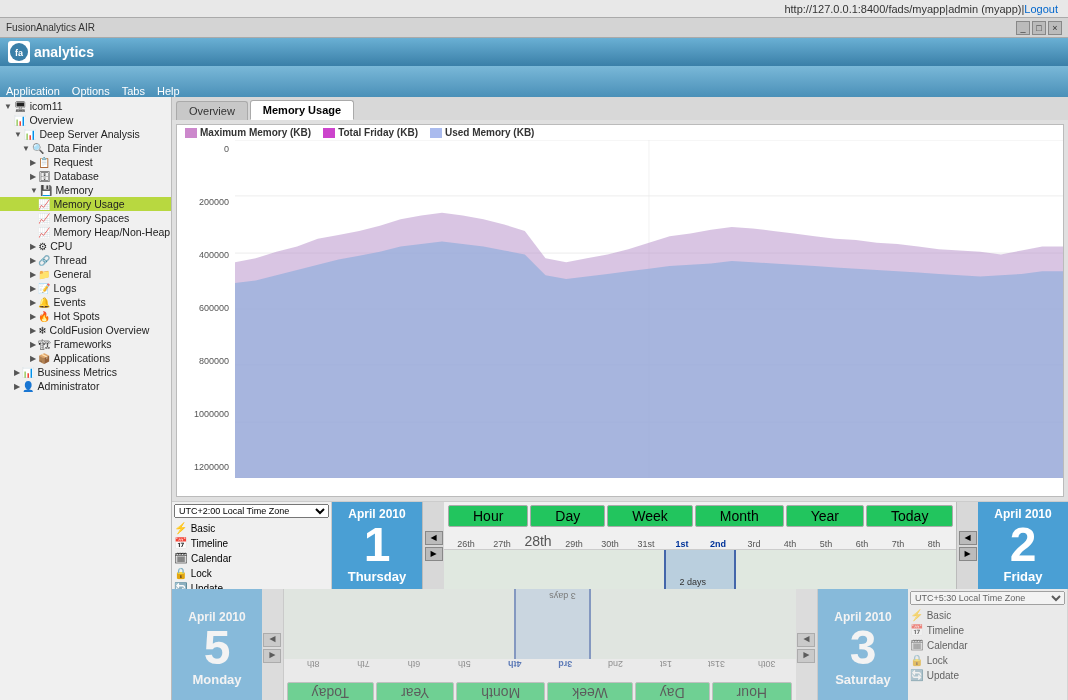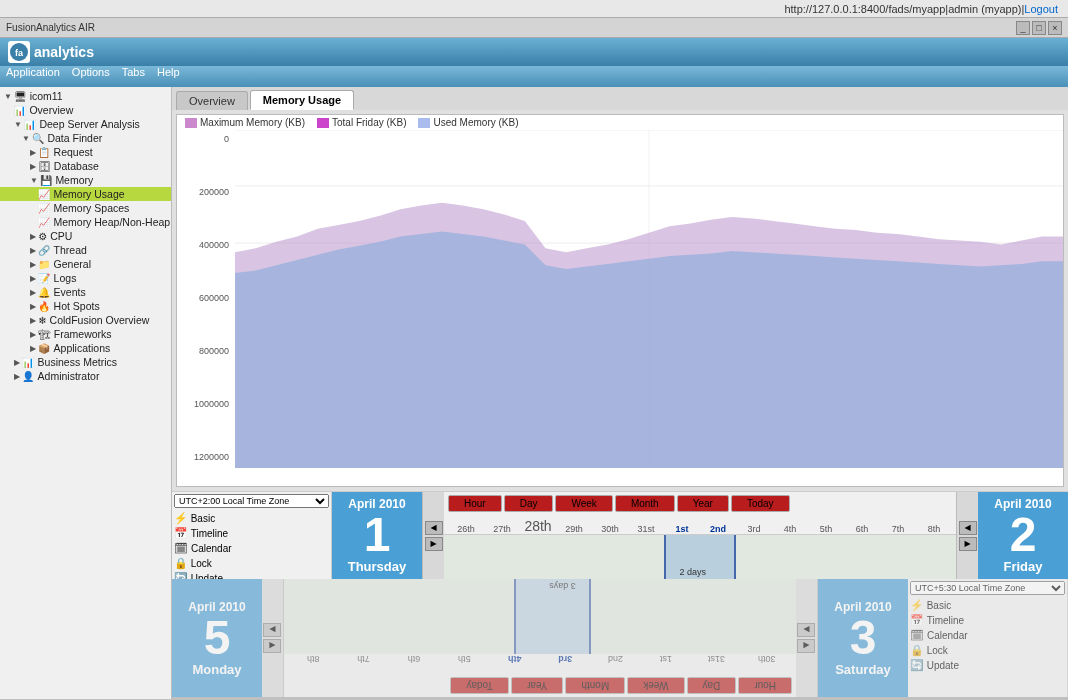--- a/index.html
+++ b/index.html
@@ -61,23 +61,23 @@
       background: #bbb;
       border: 1px solid #888;
       font-size: 9px;
       display: flex; align-items: center; justify-content: center;
       cursor: pointer;
     }
 
     
     #menu-bar {
       background: linear-gradient(to bottom, #7ab8d8, #4a90b8);
-      height: 21px;
-      display: flex;
-      align-items: flex-start;
+      height: 31px;
+      display: flex;
+      align-items: flex-end;
       padding-left: 6px;
       gap: 12px;
     }
     #menu-bar span {
       color: #fff;
       font-size: 11px;
       cursor: pointer;
     }
 
     
@@ -173,21 +173,21 @@
 
     
     #chart-legend {
       display: flex;
       align-items: center;
       gap: 12px;
       padding: 2px 8px;
       font-size: 10px;
       color: #333;
     }
-    .legend-item { display: flex; align-items: center; gap: 3px; }
+    .legend-item { display: flex; align-items: center; gap: 3px; font-weight: bold; }
     .legend-box { width: 12px; height: 10px; }
 
     
     #chart-area {
       flex: 1;
       position: relative;
       padding: 2px 4px 2px 60px;
     }
 
     
@@ -224,24 +224,24 @@
       display: flex;
       flex-direction: column;
       overflow: hidden;
     }
     #timeline-nav-buttons {
       display: flex;
       padding: 2px 4px;
       gap: 2px;
     }
     .nav-btn {
-      padding: 2px 15px;
-      background: #b91c1c;
+      padding: 2px 24px;
+      background: #22c55e;
       border: 1px solid #aaa;
-      font-size: 10px;
+      font-size: 14px;
       cursor: pointer;
       border-radius: 2px;
     }
 
     #timeline-ruler {
       display: flex;
       align-items: flex-end;
       padding: 0 4px;
       height: 22px;
       border-bottom: 1px solid #ccc;

